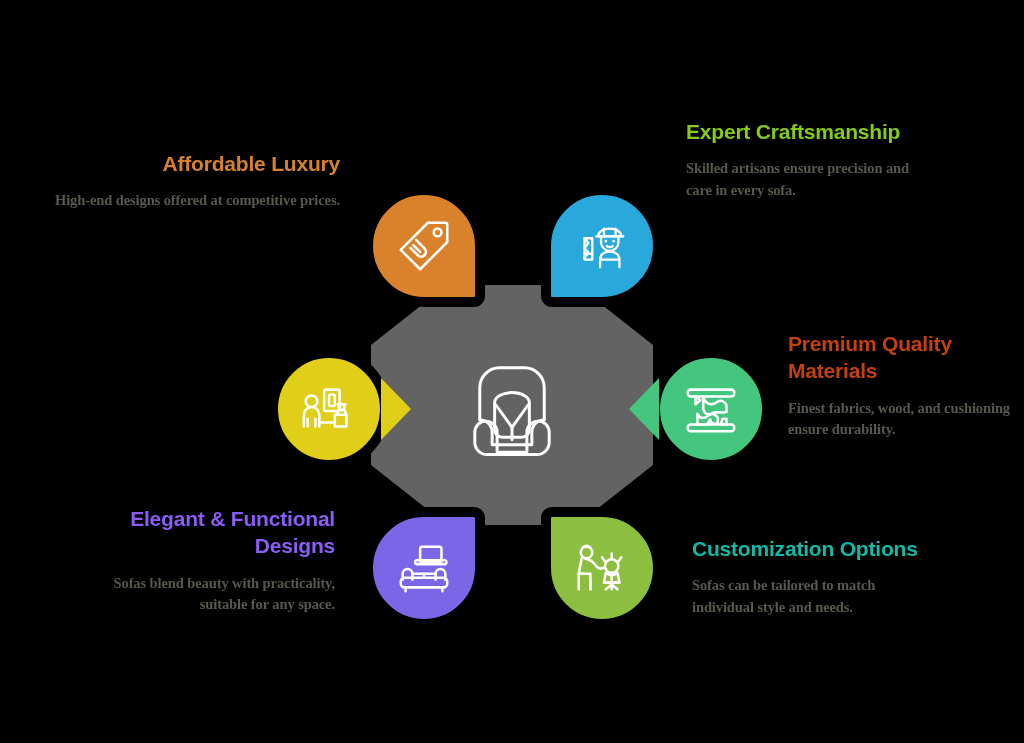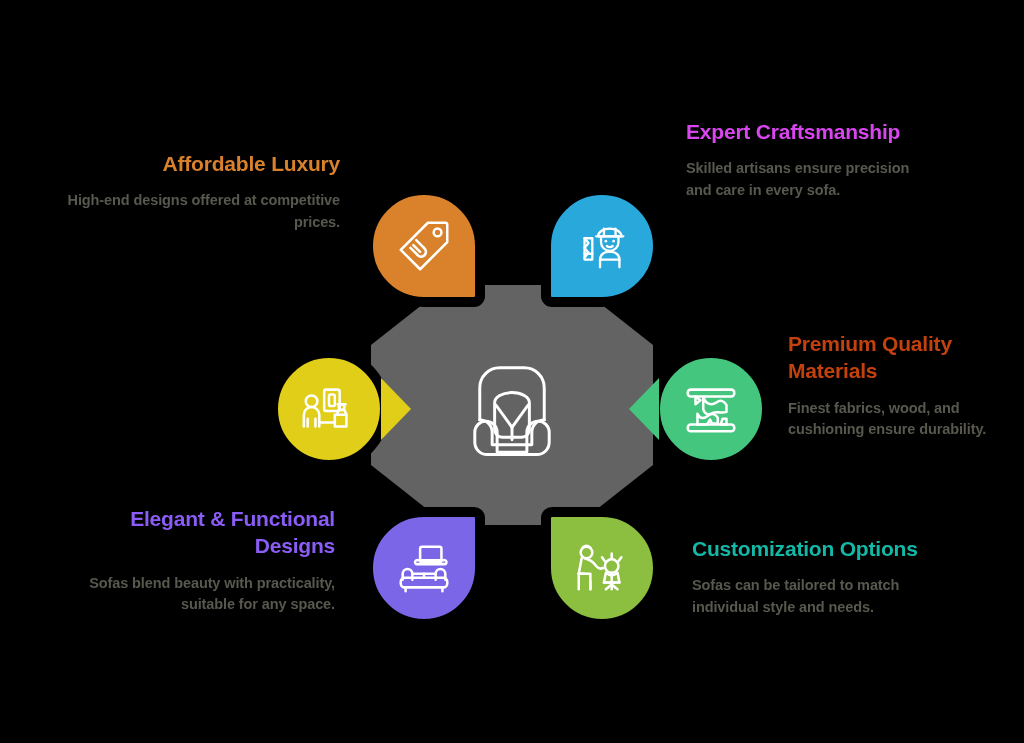--- a/index.html
+++ b/index.html
@@ -95,20 +95,21 @@
     line-height:1.30;
     letter-spacing:-0.2px;
     margin-bottom:13px;
   }
   .block p {
     font-size:14.5px;
     line-height:1.50;
     color:#58584f;
     font-weight:bold;
     letter-spacing:-0.1px;
+    font-family:Liberation Serif, serif;
   }
   .ta-r { text-align:right; }
   .ta-l { text-align:left; }
 
   #b-affordable  { left:40px;  top:150px; width:300px; }
   #b-expert      { left:686px; top:118px; width:250px; }
   #b-premium     { left:788px; top:330px; width:232px; }
   #b-customer    { left:20px;  top:326px; width:220px; }
   #b-elegant     { left:80px;  top:505px; width:255px; }
   #b-custom      { left:692px; top:535px; width:230px; }
@@ -222,21 +223,21 @@
       <path d="M36 54 l6 -5 l6 5"></path>
     </svg>
   </div>
 
   <div class="block ta-r" id="b-affordable">
     <h3 style="color:#D9822B;">Affordable Luxury</h3>
     <p>High-end designs offered at competitive prices.</p>
   </div>
 
   <div class="block ta-l" id="b-expert">
-    <h3 style="color:#d946ef;">Expert Craftsmanship</h3>
+    <h3 style="color:#84cc16;">Expert Craftsmanship</h3>
     <p>Skilled artisans ensure precision and care in every sofa.</p>
   </div>
 
   <div class="block ta-l" id="b-premium">
     <h3 style="color:#c2410c;">Premium Quality Materials</h3>
     <p>Finest fabrics, wood, and cushioning ensure durability.</p>
   </div>
 
 
   <div class="block ta-r" id="b-elegant">

